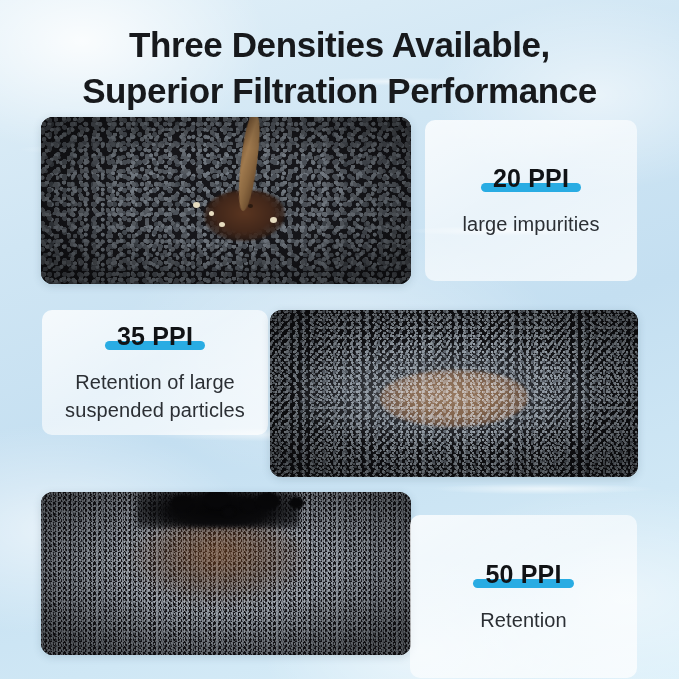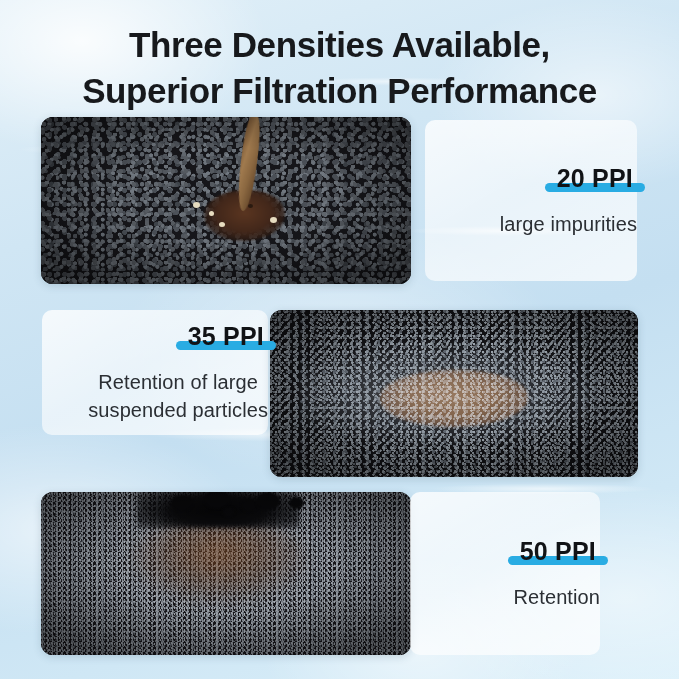--- a/index.html
+++ b/index.html
@@ -193,21 +193,21 @@
   
   .card {
     position:absolute;
     background:linear-gradient(150deg,
         rgba(255,255,255,.80) 0%,
         rgba(255,255,255,.60) 45%,
         rgba(255,255,255,.74) 100%);
     border-radius:10px;
     display:flex;
     flex-direction:column;
-    align-items:flex-end;
+    align-items:center;
     justify-content:center;
   }
 
   .ppi-wrap { position:relative; display:inline-block; }
   .ppi {
     position:relative;
     z-index:2;
     font-size:25px;
     font-weight:bold;
     color:#111316;
@@ -298,21 +298,21 @@
     <div class="ov wet3"></div>
     <div class="ov blob" style="left:35%; top:2%;  width:22px; height:16px;"></div>
     <div class="ov blob" style="left:44%; top:-1%; width:26px; height:19px;"></div>
     <div class="ov blob" style="left:54%; top:4%;  width:17px; height:13px;"></div>
     <div class="ov blob" style="left:58%; top:0%;  width:24px; height:18px;"></div>
     <div class="ov blob" style="left:67%; top:3%;  width:15px; height:12px;"></div>
     <div class="ov blob" style="left:49%; top:9%;  width:13px; height:10px;"></div>
     <div class="vig"></div>
   </div>
 
-  <div class="card" style="left:410px; top:492px; width:190px; height:163px;">
+  <div class="card" style="left:410px; top:515px; width:227px; height:163px;">
     <div class="ppi-wrap">
       <span class="bar" style="background:#29ace3;"></span>
       <span class="ppi">50 PPI</span>
     </div>
     <div class="desc">
       <span>Retention</span>
     </div>
   </div>
 </div>
 

